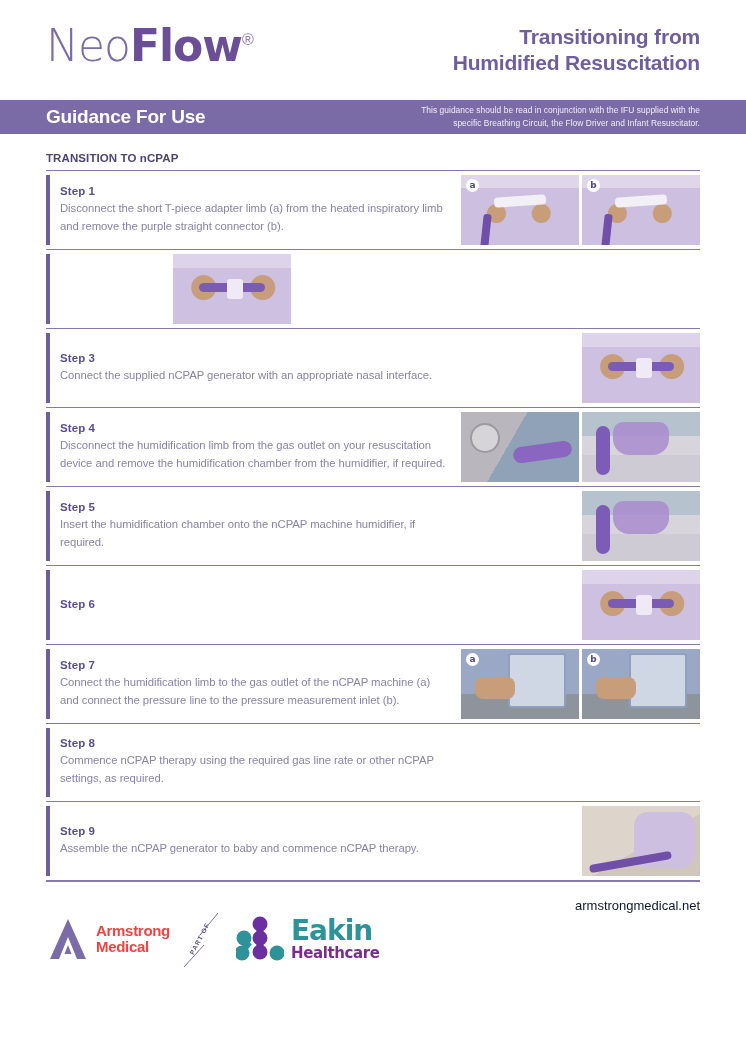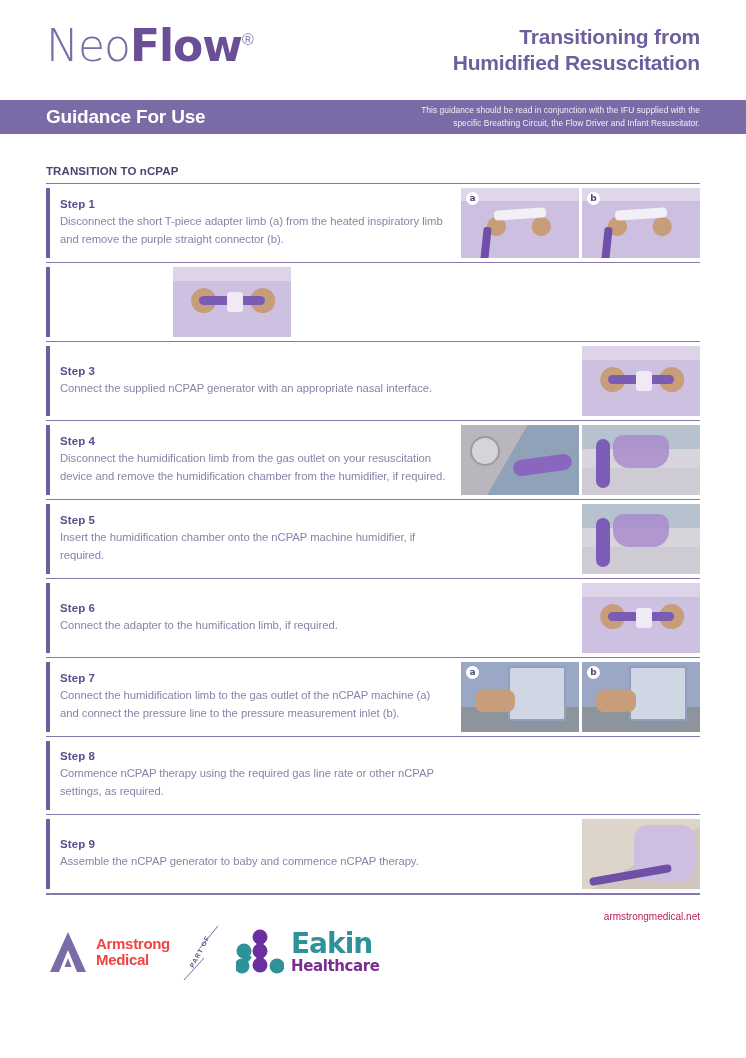--- a/index.html
+++ b/index.html
@@ -87,21 +87,21 @@
 
   
   .content {
     padding: 0 46px;
   }
   .section-heading {
     font-size: 11.5px;
     font-weight: 700;
     color: #4e4470;
     letter-spacing: 0.1px;
-    margin: 31px 0 6px 0;
+    margin: 18px 0 6px 0;
   }
 
   .steps {
     border-top: 1.6px solid #8678ad;
   }
   .step-row {
     display: flex;
     border-bottom: 1.6px solid #8678ad;
     position: relative;
     box-sizing: border-box;
@@ -392,22 +392,22 @@
     font-weight: 700;
     color: #7b2d8e;
     letter-spacing: -0.4px;
     display: block;
     margin-top: 1px;
     font-family: "DejaVu Sans", sans-serif;
   }
   .footer-url {
     margin-left: auto;
     align-self: flex-start;
-    font-size: 10px;
-    color: #be185d;
+    font-size: 13px;
+    color: #0f172a;
     margin-top: 2px;
   }
 </style>
 </head>
 <body>
 
 <div class="top-header">
   <div class="brand-logo">
     <span class="brand-neo">Neo</span><span class="brand-flow">Flow</span><span class="brand-reg">®</span>
   </div>
@@ -477,21 +477,20 @@
           <div class="step-text">Insert the humidification chamber onto the nCPAP machine humidifier, if required.</div>
         </div>
         <div class="step-media">
           <div class="photo scene-chamber" title="inserting humidification chamber onto nCPAP humidifier"></div>
         </div>
       </div>
       <div class="step-row">
         <div class="step-bar"></div>
         <div class="step-body">
           <div class="step-label">Step 6</div>
-          <div class="step-text">Connect the adapter to the humification limb, if required.</div>
         </div>
         <div class="step-media">
           <div class="photo scene-tube" title="connecting adapter to humification limb"></div>
         </div>
       </div>
       <div class="step-row">
         <div class="step-bar"></div>
         <div class="step-body">
           <div class="step-label">Step 7</div>
           <div class="step-text">Connect the humidification limb to the gas outlet of the nCPAP machine (a) and connect the pressure line to the pressure measurement inlet (b).</div>

